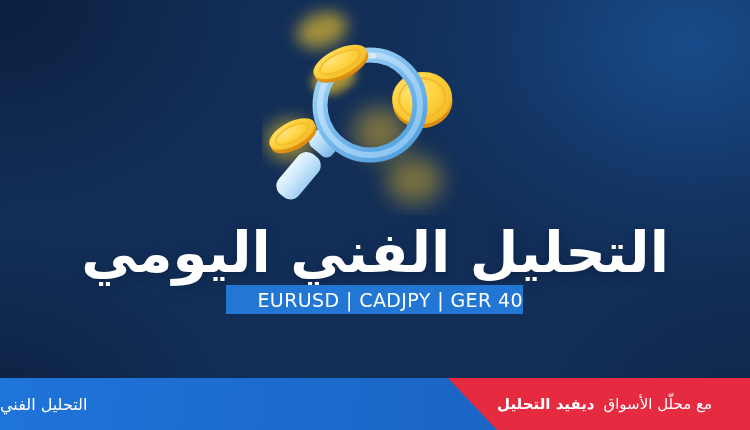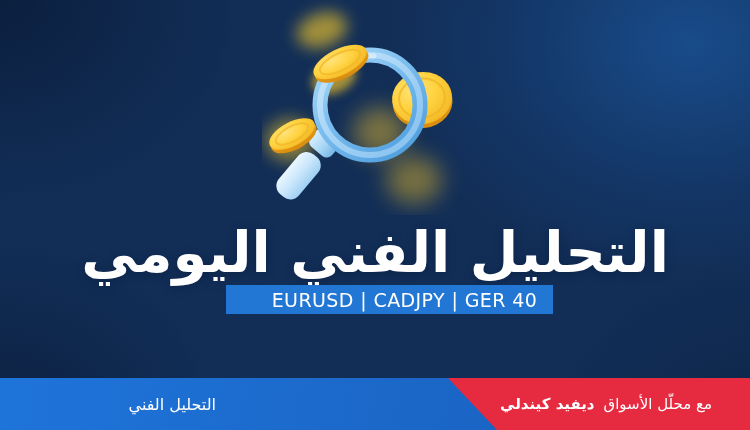--- a/index.html
+++ b/index.html
@@ -81,22 +81,21 @@
   
   .pairs-banner {
     position: absolute;
     left: 226px;
     top: 285px;
     width: 297px;
     height: 29px;
     background: #2276d4;
     display: flex;
     align-items: center;
-    justify-content: center;
-    padding-left: 30px;
+    justify-content: flex-start;
   }
   .pairs-banner .txt {
     color: #ffffff;
     font-size: 19px;
     font-weight: normal;
     letter-spacing: 0.4px;
     direction: ltr;
     white-space: nowrap;
   }
 
@@ -146,21 +145,21 @@
     white-space: nowrap;
   }
   .footer-right {
     position: absolute;
     left: 0;
     top: 0;
     width: 216px;
     height: 52px;
     display: flex;
     align-items: center;
-    justify-content: flex-start;
+    justify-content: flex-end;
     direction: rtl;
     z-index: 3;
   }
   .footer-right .txt {
     color: #ffffff;
     font-size: 16px;
     font-weight: normal;
     white-space: nowrap;
   }
 </style>
@@ -268,21 +267,21 @@
   <div class="pairs-banner">
     <span class="txt">EURUSD | CADJPY | GER 40</span>
   </div>
 
   <div class="footer">
     <div class="footer-blue"></div>
     <div class="footer-red"></div>
 
     <div class="footer-left">
       <span class="pre">مع محلّل الأسواق</span>
-      <span class="name">ديفيد كيندلي</span>
+      <span class="name">ديفيد التحليل</span>
     </div>
 
     <div class="footer-right">
       <span class="txt">التحليل الفني</span>
     </div>
   </div>
 
 </div>
 
 </body></html>

